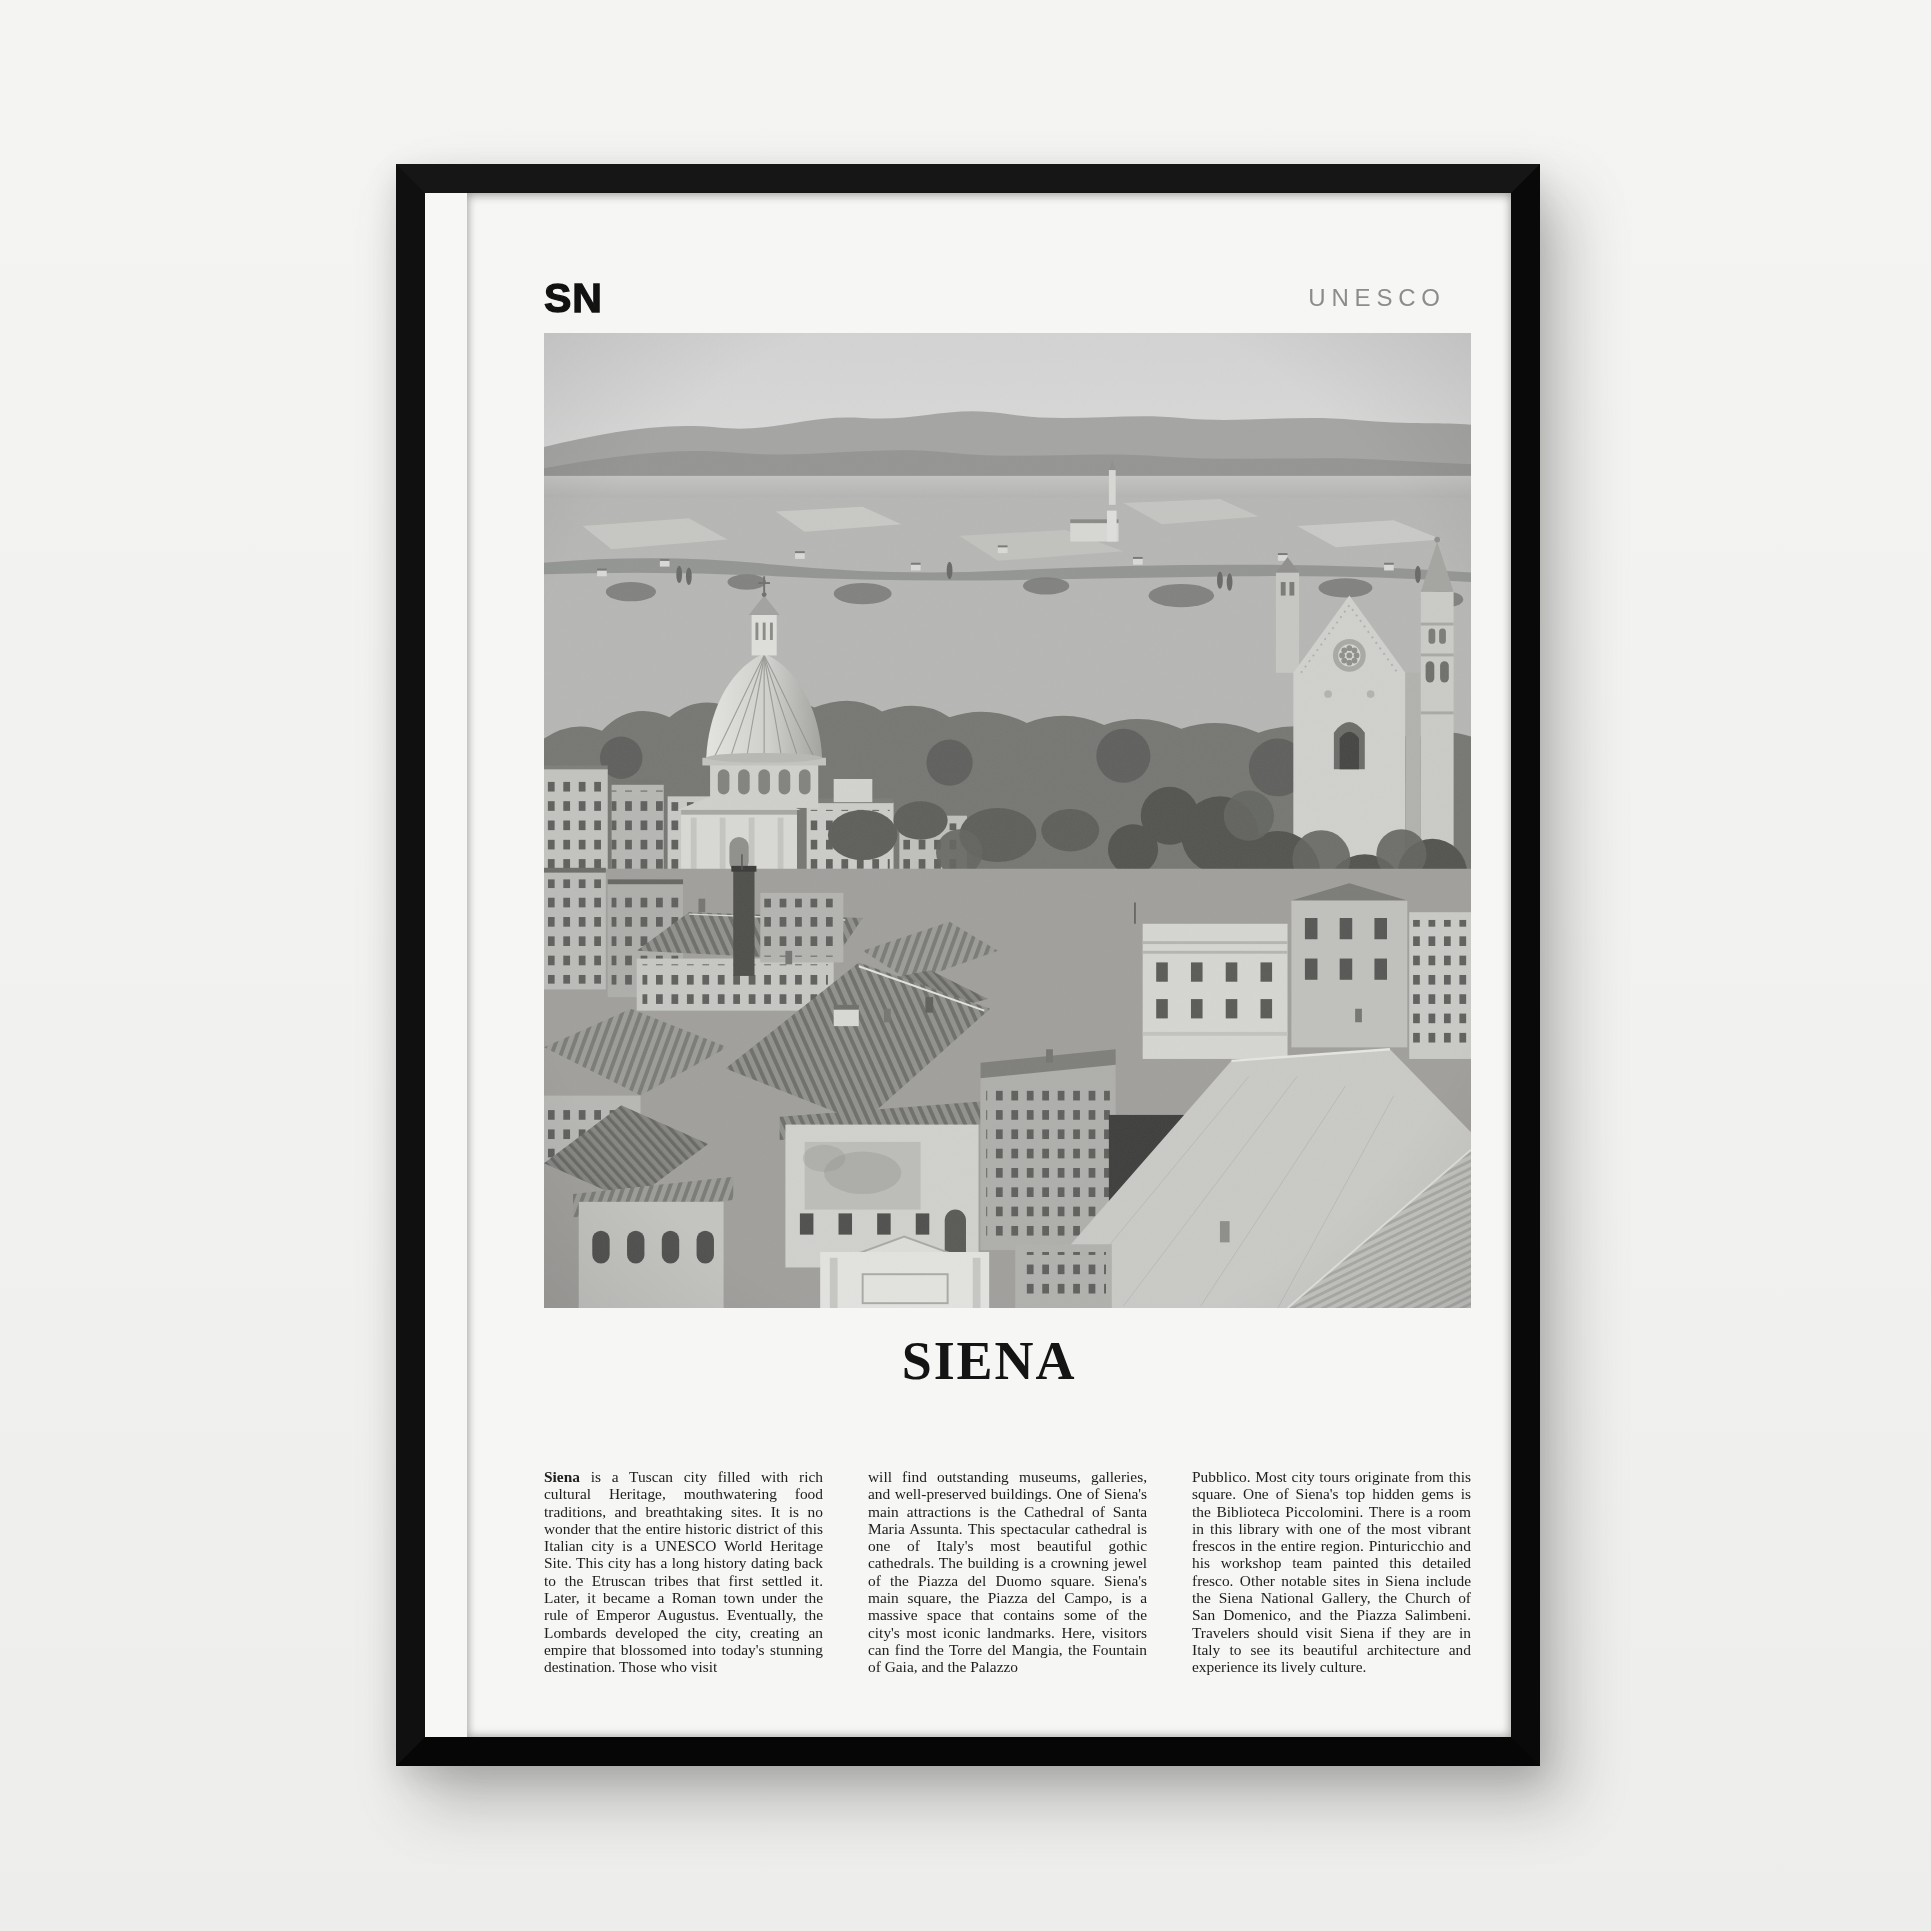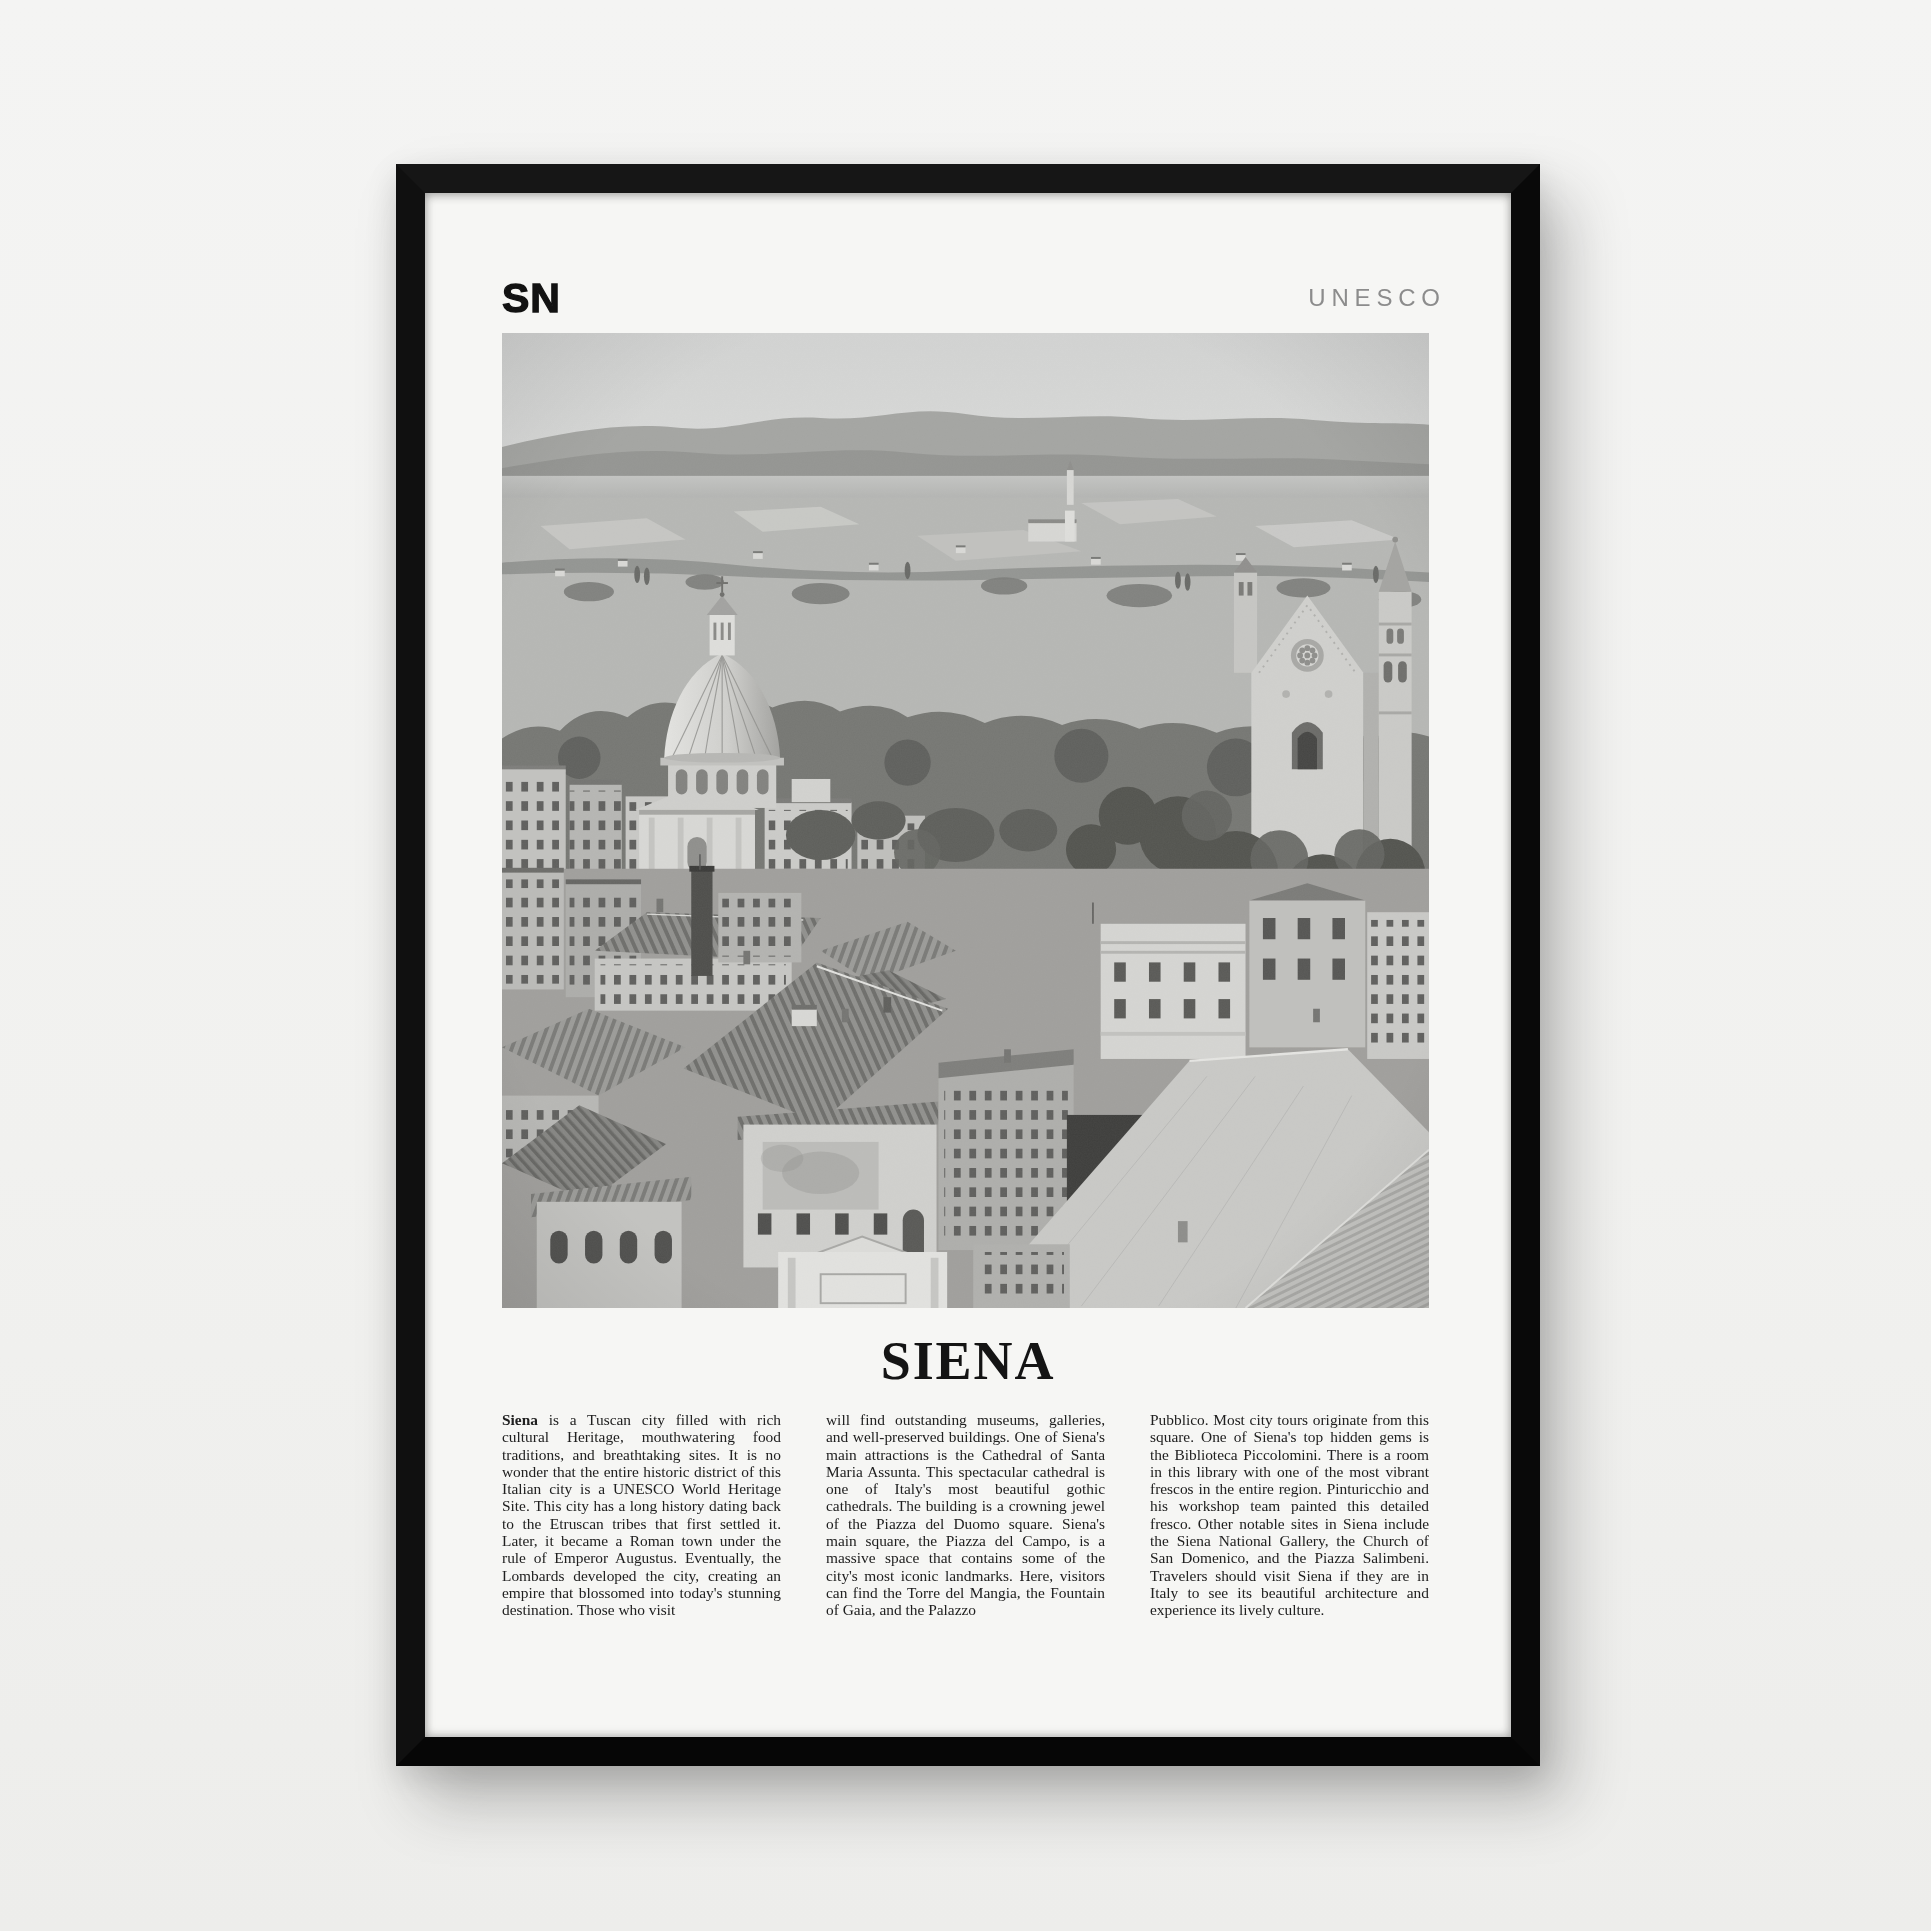--- a/index.html
+++ b/index.html
@@ -6,34 +6,34 @@
   body{width:1931px;height:1931px;overflow:hidden;background:#f2f2f0;
        font-family:"Liberation Sans",sans-serif;}
   .wall{position:relative;width:1931px;height:1931px;
         background:linear-gradient(180deg,#f4f4f3 0%,#f1f1ef 60%,#ededeb 100%);}
   .frame{position:absolute;left:396px;top:164px;width:1144px;height:1602px;
          box-sizing:border-box;
          border:29px solid #0d0d0d;
          border-top-color:#161616;border-left-color:#101010;
          border-right-color:#090909;border-bottom-color:#060606;
          background:#f7f7f5;
-         box-shadow:25px 35px 58px rgba(40,40,40,.28), 0 9.7px 29px rgba(0,0,0,.12);}
+         box-shadow:25px 35px 58px rgba(40,40,40,.28), 0 9.7px 29px rgba(0,0,0,.12);padding-left:42px;}
   .paper{position:relative;width:100%;height:100%;background:#f6f6f4;
          box-shadow:inset 0 3.9px 8.7px rgba(0,0,0,.20), inset 3.9px 0 8.7px rgba(0,0,0,.08),
                     inset -3.9px 0 8.7px rgba(0,0,0,.08), inset 0 -3.9px 8.7px rgba(0,0,0,.10);}
   .logo{position:absolute;left:77px;top:85px;font-size:41px;line-height:1;
         font-weight:700;-webkit-text-stroke:1.3px #121212;color:#121212;letter-spacing:1px;}
   .country{position:absolute;right:71px;top:93px;font-size:24px;line-height:1;
         font-weight:400;color:#8c8c8c;letter-spacing:5.8px;margin-right:-5.8px;}
   .photo{position:absolute;left:77px;top:140px;width:927px;height:975px;background:#dcdcda;}
   .photo svg{display:block;width:100%;height:100%;}
   .title{position:absolute;left:0;right:0;top:1139px;margin:0;text-align:center;
          font-family:"Liberation Serif",serif;font-weight:700;font-size:54px;
          line-height:58px;letter-spacing:1.9px;color:#141414;}
-  .columns{position:absolute;left:77px;top:1218px;width:927px;display:flex;gap:45px;}
+  .columns{position:absolute;left:77px;top:1275px;width:927px;display:flex;gap:45px;}
   .col{width:286px;font-family:"Liberation Serif",serif;font-size:15.4px;line-height:17.3px;
        color:#202020;text-align:justify;hyphens:auto;-webkit-hyphens:auto;}
   .col p{margin:0;}
   .col b{font-weight:700;}
 </style>
 </head>
 <body>
 
 <div class="wall">
   <div class="frame">

